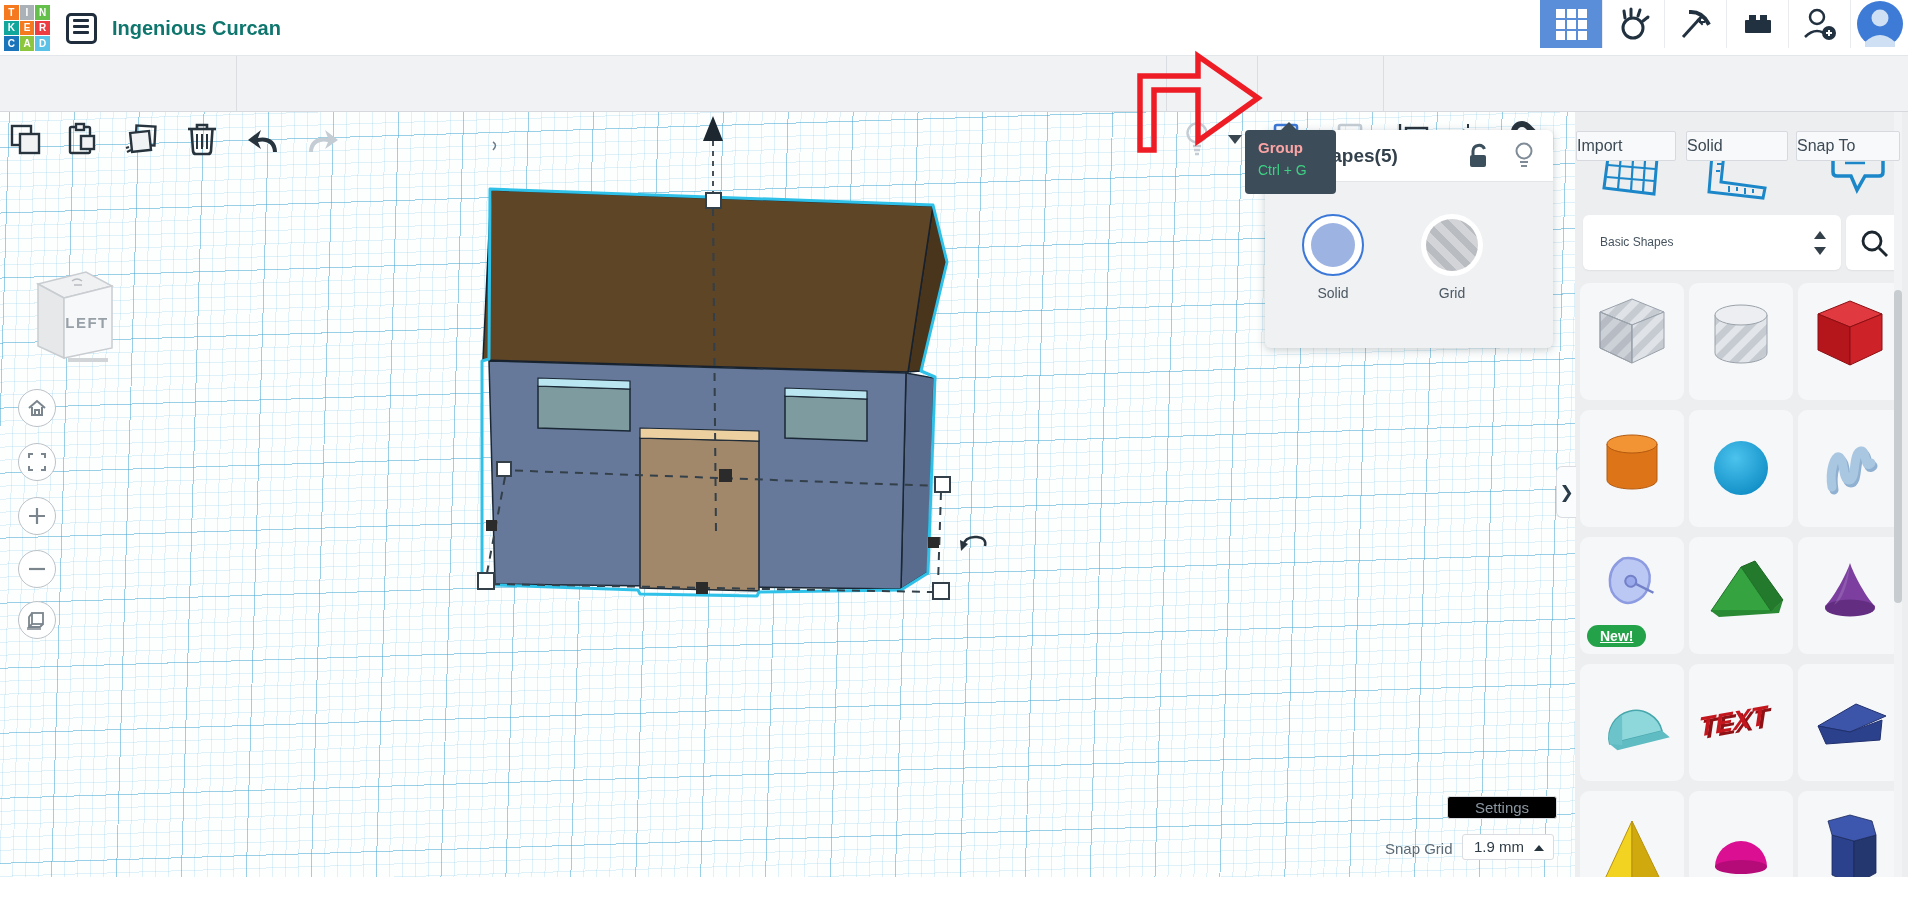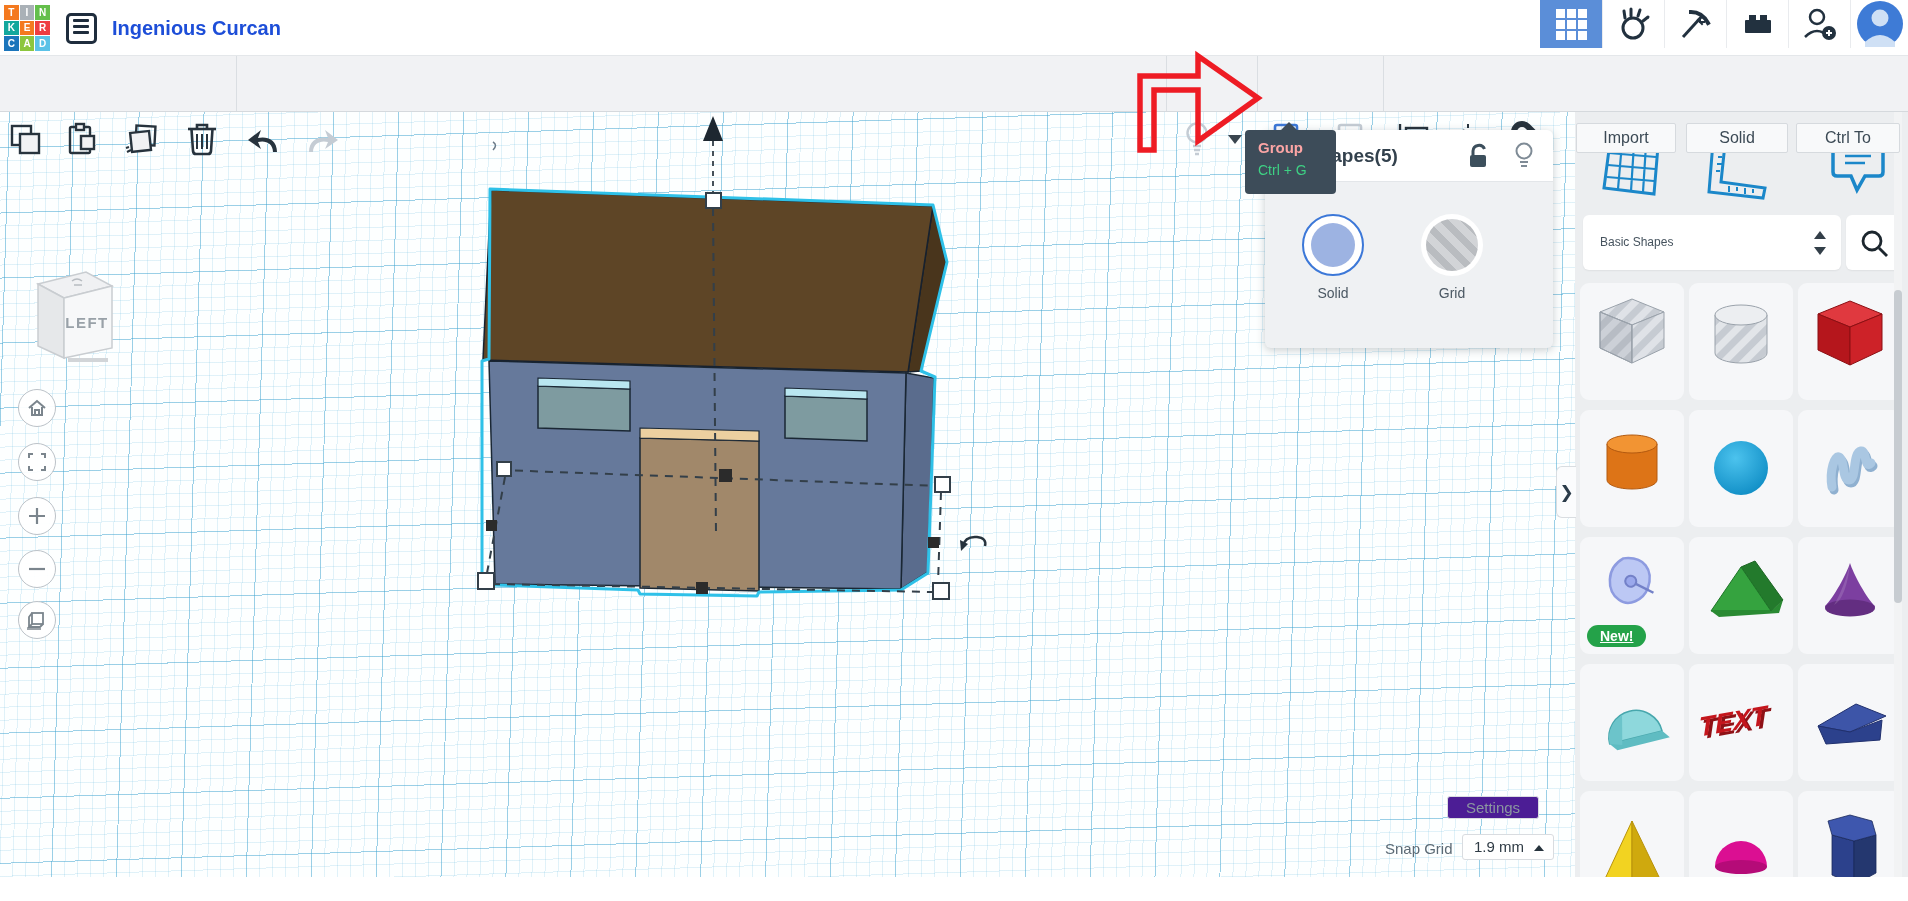--- a/index.html
+++ b/index.html
@@ -10,32 +10,32 @@
   
   #header { position:absolute; left:0; top:0; width:1908px; height:56px; background:#fff;
     border-bottom:1px solid #e4e7ea; z-index:30; }
   #logo { position:absolute; left:4px; top:5px; width:46px; height:46px;
     display:grid; grid-template-columns:repeat(3,1fr); grid-template-rows:repeat(3,1fr); gap:1px; }
   #logo span { display:flex; align-items:center; justify-content:center; color:#fff;
     font-size:10px; font-weight:bold; }
   #doc-menu { position:absolute; left:66px; top:13px; width:31px; height:31px;
     border:3px solid #1f2d3d; border-radius:5px; }
   #doc-menu i { position:absolute; left:4px; height:3px; background:#1f2d3d; border-radius:1px; }
-  #page-title { position:absolute; left:112px; top:17px; font-size:20px; font-weight:bold; color:#1d4ed8; }
+  #page-title { position:absolute; left:112px; top:17px; font-size:20px; font-weight:bold; color:#0f766e; }
   #header-tiles { position:absolute; right:0; top:0; height:48px; display:flex; }
   .htile { width:62px; height:48px; display:flex; align-items:center; justify-content:center;
     border-left:1px solid #e9ebee; background:#fff; }
   .htile.active { background:#5b8ed8; border-left:none; }
 
   
   #toolbar { position:absolute; left:0; top:56px; width:1908px; height:56px;
     background:#f1f2f4; border-bottom:1px solid #d5d9dd; z-index:20; }
   .tsep { position:absolute; top:0; width:1px; height:55px; background:#dadee2; }
-  .tbtn { position:absolute; top:67px; height:30px; background:#f8f9fa; border:1px solid #d6dade;
-    border-radius:2px; color:#3c4a55; font-size:16px; text-align:center; line-height:28px; }
+  .tbtn { position:absolute; top:75px; height:30px; background:#f8f9fa; border:1px solid #d6dade;
+    border-radius:2px; color:#3c4a55; font-size:16px; line-height:28px; }
 
   
   #canvas { position:absolute; left:0; top:112px; width:1575px; height:765px;
     background:#fdfeff; overflow:hidden; z-index:1; }
   #grid { position:absolute; left:-200px; top:-200px; width:2100px; height:1250px;
     transform:rotate(-1.8deg) skewX(-3.5deg);
     background-color:#fdffff;
     background-image:
       repeating-linear-gradient(90deg, rgba(58,160,205,0.42) 0 1px, transparent 1px 65px),
       repeating-linear-gradient(0deg,  rgba(58,160,205,0.42) 0 1px, transparent 1px 65px),
@@ -64,21 +64,21 @@
 
   
   #tooltip { position:absolute; left:1245px; top:130px; width:91px; height:64px; background:#3d4c59;
     border-radius:4px; z-index:50; padding:9px 0 0 13px; }
   #tooltip .caret { position:absolute; left:36px; top:-8px; width:0; height:0;
     border-left:8px solid transparent; border-right:8px solid transparent; border-bottom:8px solid #3d4c59; }
   #tooltip-title { font-size:15px; font-weight:bold; color:#fca5a5; }
   #tooltip-shortcut { font-size:14px; color:#3ed184; margin-top:6px; }
 
   
-  #settings-btn { position:absolute; left:1447px; top:796px; width:92px; height:23px; background:#4c1d95;
+  #settings-btn { position:absolute; left:1447px; top:796px; width:110px; height:23px; background:#000000;
     border:1px solid #dadde1; border-radius:3px; color:#8b96a0; font-size:15px; text-align:center;
     line-height:21px; z-index:5; }
   #snap-label { position:absolute; left:1385px; top:840px; font-size:15px; color:#5c6a75; z-index:5; }
   #snap-dd { position:absolute; left:1462px; top:834px; width:92px; height:26px; background:#fff;
     border:1px solid #d9dce0; border-radius:3px; font-size:15px; color:#2f3b45; line-height:24px;
     padding-left:11px; z-index:5; }
   #snap-dd .up { position:absolute; right:9px; top:10px; width:0; height:0;
     border-left:5px solid transparent; border-right:5px solid transparent; border-bottom:6px solid #27333d; }
 
   
@@ -252,21 +252,21 @@
       <circle cx="7" cy="38" r="1.8"></circle>
         <circle cx="14" cy="41" r="1.8"></circle>
         <circle cx="22" cy="42" r="1.8"></circle>
       <circle cx="30" cy="40" r="1.8"></circle>
         <circle cx="37" cy="36" r="1.8"></circle>
     </g>
   </svg>
 
   <div class="tbtn" style="left:1576px;width:100px">Import</div>
   <div class="tbtn" style="left:1686px;width:102px">Solid</div>
-  <div class="tbtn" style="left:1796px;width:104px">Ctrl To</div>
+  <div class="tbtn" style="left:1796px;width:104px">Snap To</div>
 </div>
 
 <div id="canvas">
   <div id="grid"></div>
 
   <svg id="viewcube" viewBox="0 0 92 110">
     <polygon points="14,26 62,14 88,28 40,40" fill="#f0f1f3" stroke="#c9cdd1" stroke-width="1.5"></polygon>
     <polygon points="14,26 40,40 40,100 14,88" fill="#e6e8ea" stroke="#c9cdd1" stroke-width="1.5"></polygon>
     <polygon points="40,40 88,28 88,90 40,100" fill="#f7f8f9" stroke="#c9cdd1" stroke-width="1.5"></polygon>
     <rect x="44" y="100" width="40" height="4" fill="#d2d5d8"></rect>

